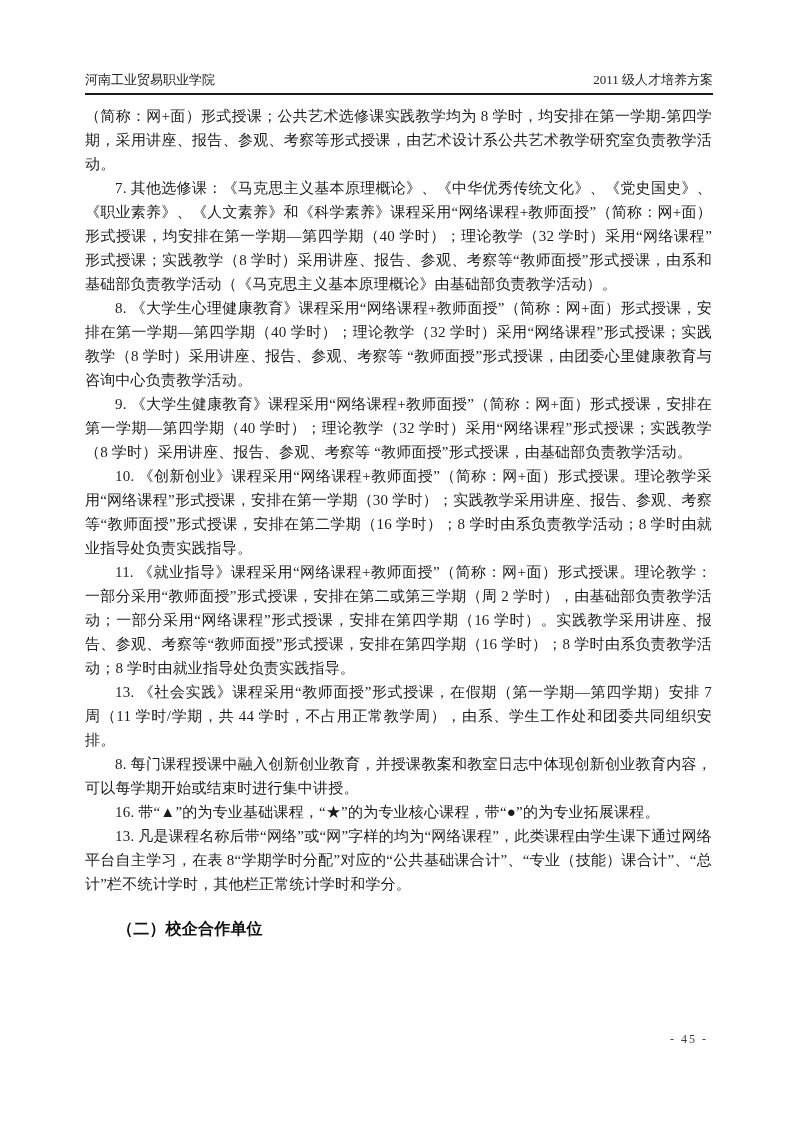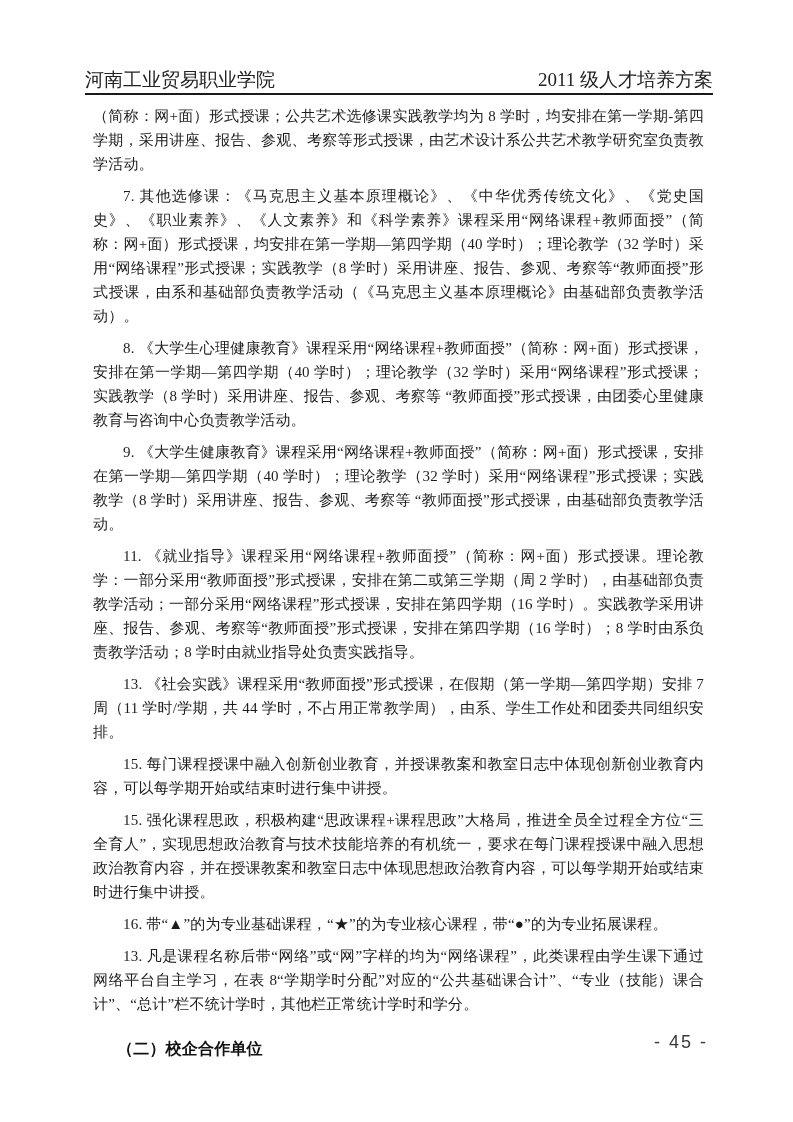--- a/index.html
+++ b/index.html
@@ -16,77 +16,77 @@
     font-family: "Liberation Serif", "DejaVu Serif", serif;
     color: #1c1c1c;
   }
   .page-header {
     display: flex;
     justify-content: space-between;
     align-items: flex-end;
     margin: 72px 80px 0 85px;
     padding-bottom: 5px;
     border-bottom: 2px solid #1a1a1a;
-    font-size: 19px;
+    font-size: 13px;
     line-height: 16px;
     color: #222222;
   }
   .content {
     margin: 9px 81px 0 85px;
     width: 627px;
     font-size: 15px;
     line-height: 24px;
     text-align: justify;
     letter-spacing: 0.2px;
   }
   .content p {
-    margin: 8px;
+    margin: 0;
     text-indent: 2em;
   }
   .content p.no-indent {
     text-indent: 0;
   }
   .section-heading {
     margin: 22px 0 0 0;
     text-indent: 2em;
     font-family: "Liberation Sans", "DejaVu Sans", sans-serif;
     font-weight: bold;
     font-size: 16px;
     line-height: 22px;
     color: #111111;
   }
   .page-number {
     position: absolute;
     top: 1032px;
     right: 85px;
-    font-size: 18px;
+    font-size: 12px;
     letter-spacing: 2px;
     color: #3a3a3a;
-    font-family: Liberation Sans, sans-serif;
+    font-family: Liberation Serif, serif;
   }
 </style>
 </head>
 <body>
 
 <div class="page">
 
   <div class="page-header">
     <span>河南工业贸易职业学院</span>
     <span>2011 级人才培养方案</span>
   </div>
 
   <div class="content">
     <p class="no-indent">（简称：网+面）形式授课；公共艺术选修课实践教学均为 8 学时，均安排在第一学期-第四学期，采用讲座、报告、参观、考察等形式授课，由艺术设计系公共艺术教学研究室负责教学活动。</p>
     <p>7. 其他选修课：《马克思主义基本原理概论》、《中华优秀传统文化》、《党史国史》、《职业素养》、《人文素养》和《科学素养》课程采用“网络课程+教师面授”（简称：网+面）形式授课，均安排在第一学期—第四学期（40 学时）；理论教学（32 学时）采用“网络课程”形式授课；实践教学（8 学时）采用讲座、报告、参观、考察等“教师面授”形式授课，由系和基础部负责教学活动（《马克思主义基本原理概论》由基础部负责教学活动）。</p>
     <p>8. 《大学生心理健康教育》课程采用“网络课程+教师面授”（简称：网+面）形式授课，安排在第一学期—第四学期（40 学时）；理论教学（32 学时）采用“网络课程”形式授课；实践教学（8 学时）采用讲座、报告、参观、考察等 “教师面授”形式授课，由团委心里健康教育与咨询中心负责教学活动。</p>
     <p>9. 《大学生健康教育》课程采用“网络课程+教师面授”（简称：网+面）形式授课，安排在第一学期—第四学期（40 学时）；理论教学（32 学时）采用“网络课程”形式授课；实践教学（8 学时）采用讲座、报告、参观、考察等 “教师面授”形式授课，由基础部负责教学活动。</p>
+    <p>10. 《创新创业》课程采用“网络课程+教师面授”（简称：网+面）形式授课。理论教学采用“网络课程”形式授课，安排在第一学期（30 学时）；实践教学采用讲座、报告、参观、考察等“教师面授”形式授课，安排在第二学期（16 学时）；8 学时由系负责教学活动；8 学时由就业指导处负责实践指导。</p>
     <p>11. 《就业指导》课程采用“网络课程+教师面授”（简称：网+面）形式授课。理论教学：一部分采用“教师面授”形式授课，安排在第二或第三学期（周 2 学时），由基础部负责教学活动；一部分采用“网络课程”形式授课，安排在第四学期（16 学时）。实践教学采用讲座、报告、参观、考察等“教师面授”形式授课，安排在第四学期（16 学时）；8 学时由系负责教学活动；8 学时由就业指导处负责实践指导。</p>
     <p>13. 《社会实践》课程采用“教师面授”形式授课，在假期（第一学期—第四学期）安排 7 周（11 学时/学期，共 44 学时，不占用正常教学周），由系、学生工作处和团委共同组织安排。</p>
-    <p>15. 每门课程授课中融入创新创业教育，并授课教案和教室日志中体现创新创业教育内容，可以每学期开始或结束时进行集中讲授。</p>
-    <p>15. 强化课程思政，积极构建“思政课程+课程思政”大格局，推进全员全过程全方位“三全育人”，实现思想政治教育与技术技能培养的有机统一，要求在每门课程授课中融入思想政治教育内容，并在授课教案和教室日志中体现思想政治教育内容，可以每学期开始或结束时进行集中讲授。</p>
+    <p>8. 每门课程授课中融入创新创业教育，并授课教案和教室日志中体现创新创业教育内容，可以每学期开始或结束时进行集中讲授。</p>
     <p>16. 带“▲”的为专业基础课程，“★”的为专业核心课程，带“●”的为专业拓展课程。</p>
     <p>13. 凡是课程名称后带“网络”或“网”字样的均为“网络课程”，此类课程由学生课下通过网络平台自主学习，在表 8“学期学时分配”对应的“公共基础课合计”、“专业（技能）课合计”、“总计”栏不统计学时，其他栏正常统计学时和学分。</p>
 
     <h3 class="section-heading">（二）校企合作单位</h3>
   </div>
 
   <div class="page-number">- 45 -</div>
 
 </div>
 

